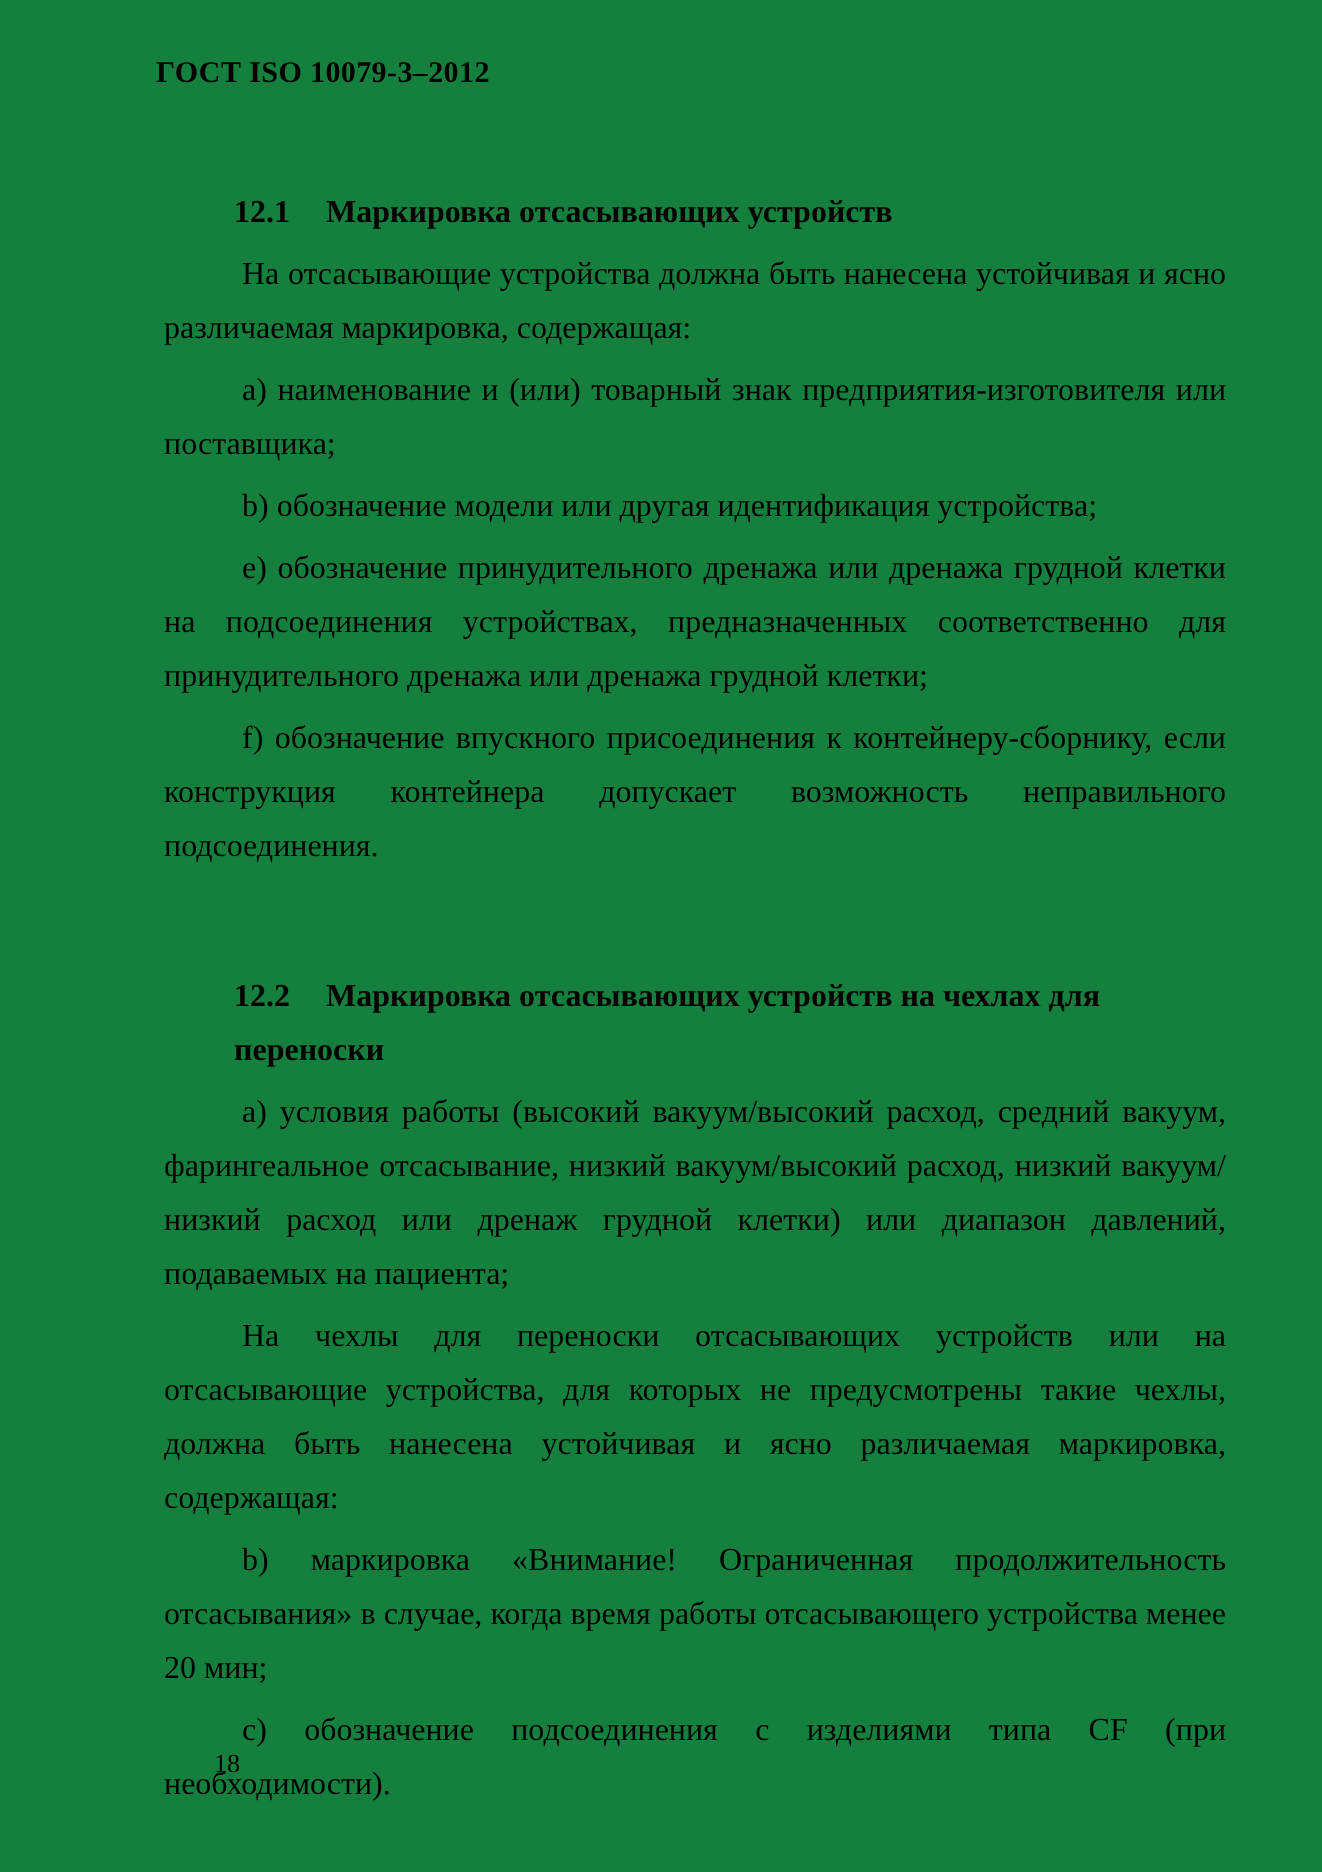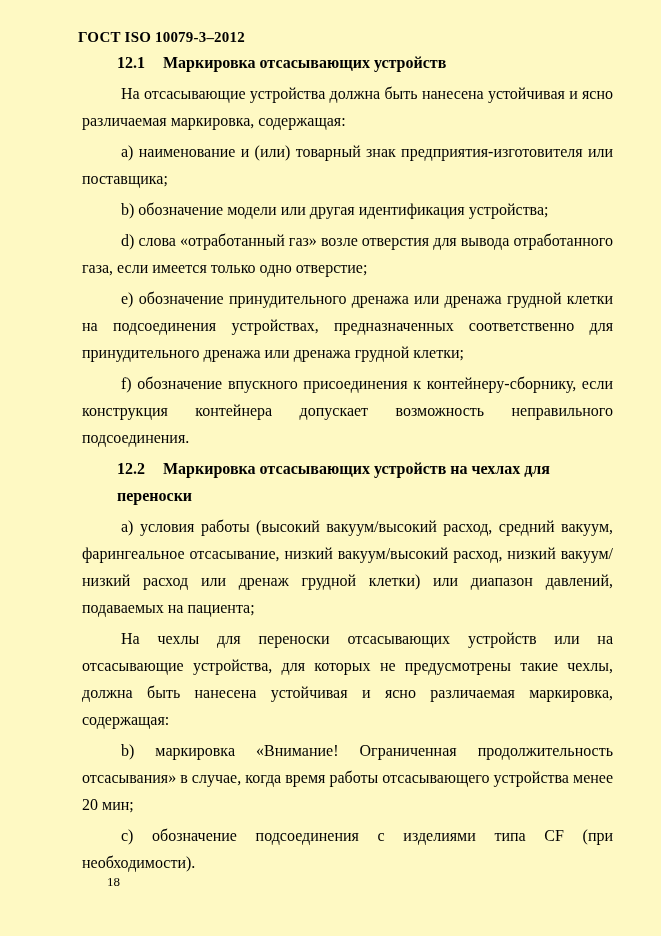--- a/index.html
+++ b/index.html
@@ -1,20 +1,20 @@
 <!DOCTYPE html>
 <html><head>
 <meta charset="utf-8">
 <style>
   html, body { margin: 0; padding: 0; background: #ffffff; }
   .page {
     position: relative;
     width: 661px;
     height: 936px;
-    background: #fef9c3;
+    background: #15803d;
     font-family: "Liberation Serif", "DejaVu Serif", serif;
     color: #000000;
     overflow: hidden;
   }
   .content {
     position: absolute;
     left: 78px;
     right: 44px;
     top: 27px;
   }
@@ -26,21 +26,21 @@
   }
   .heading {
     font-weight: bold;
     font-size: 16px;
     line-height: 27px;
     padding-left: 39px;
     margin: 0;
   }
   .heading .hnum { display: inline-block; }
   .heading.sub { margin-top: 2px; }
-  .heading.sub .hnum { width: 46px; }
+  .heading.sub .hnum { width: 46px; margin-top: 44px; }
   .para {
     margin: 4px;
     font-size: 16px;
     line-height: 27px;
     text-align: justify;
     text-indent: 39px;
   }
   .page-number {
     position: absolute;
     left: 75px;
@@ -56,21 +56,20 @@
 <div class="page">
   <div class="content">
 
     <div class="doc-header">ГОСТ ISO 10079-3–2012</div>
 
     <h2 class="heading sub"><span class="hnum">12.1</span><span>Маркировка отсасывающих устройств</span></h2>
 
     <p class="para">На отсасывающие устройства должна быть нанесена устойчивая и ясно различаемая маркировка, содержащая:</p>
     <p class="para">a) наименование и (или) товарный знак предприятия-изготовителя или поставщика;</p>
     <p class="para">b) обозначение модели или другая идентификация устройства;</p>
-    <p class="para">d) слова «отработанный газ» возле отверстия для вывода отработанного газа, если имеется только одно отверстие;</p>
     <p class="para">e) обозначение принудительного дренажа или дренажа грудной клетки на подсоединения устройствах, предназначенных соответственно для принудительного дренажа или дренажа грудной клетки;</p>
     <p class="para">f) обозначение впускного присоединения к контейнеру-сборнику, если конструкция контейнера допускает возможность неправильного подсоединения.</p>
 
     <h2 class="heading sub"><span class="hnum">12.2</span><span>Маркировка отсасывающих устройств на чехлах для переноски</span></h2>
 
     <p class="para">a) условия работы (высокий вакуум/высокий расход, средний вакуум, фарингеальное отсасывание, низкий вакуум/высокий расход, низкий вакуум/низкий расход или дренаж грудной клетки) или диапазон давлений, подаваемых на пациента;</p>
     <p class="para">На чехлы для переноски отсасывающих устройств или на отсасывающие устройства, для которых не предусмотрены такие чехлы, должна быть нанесена устойчивая и ясно различаемая маркировка, содержащая:</p>
     <p class="para">b) маркировка «Внимание! Ограниченная продолжительность отсасывания» в случае, когда время работы отсасывающего устройства менее 20 мин;</p>
     <p class="para">c) обозначение подсоединения с изделиями типа CF (при необходимости).</p>
 

